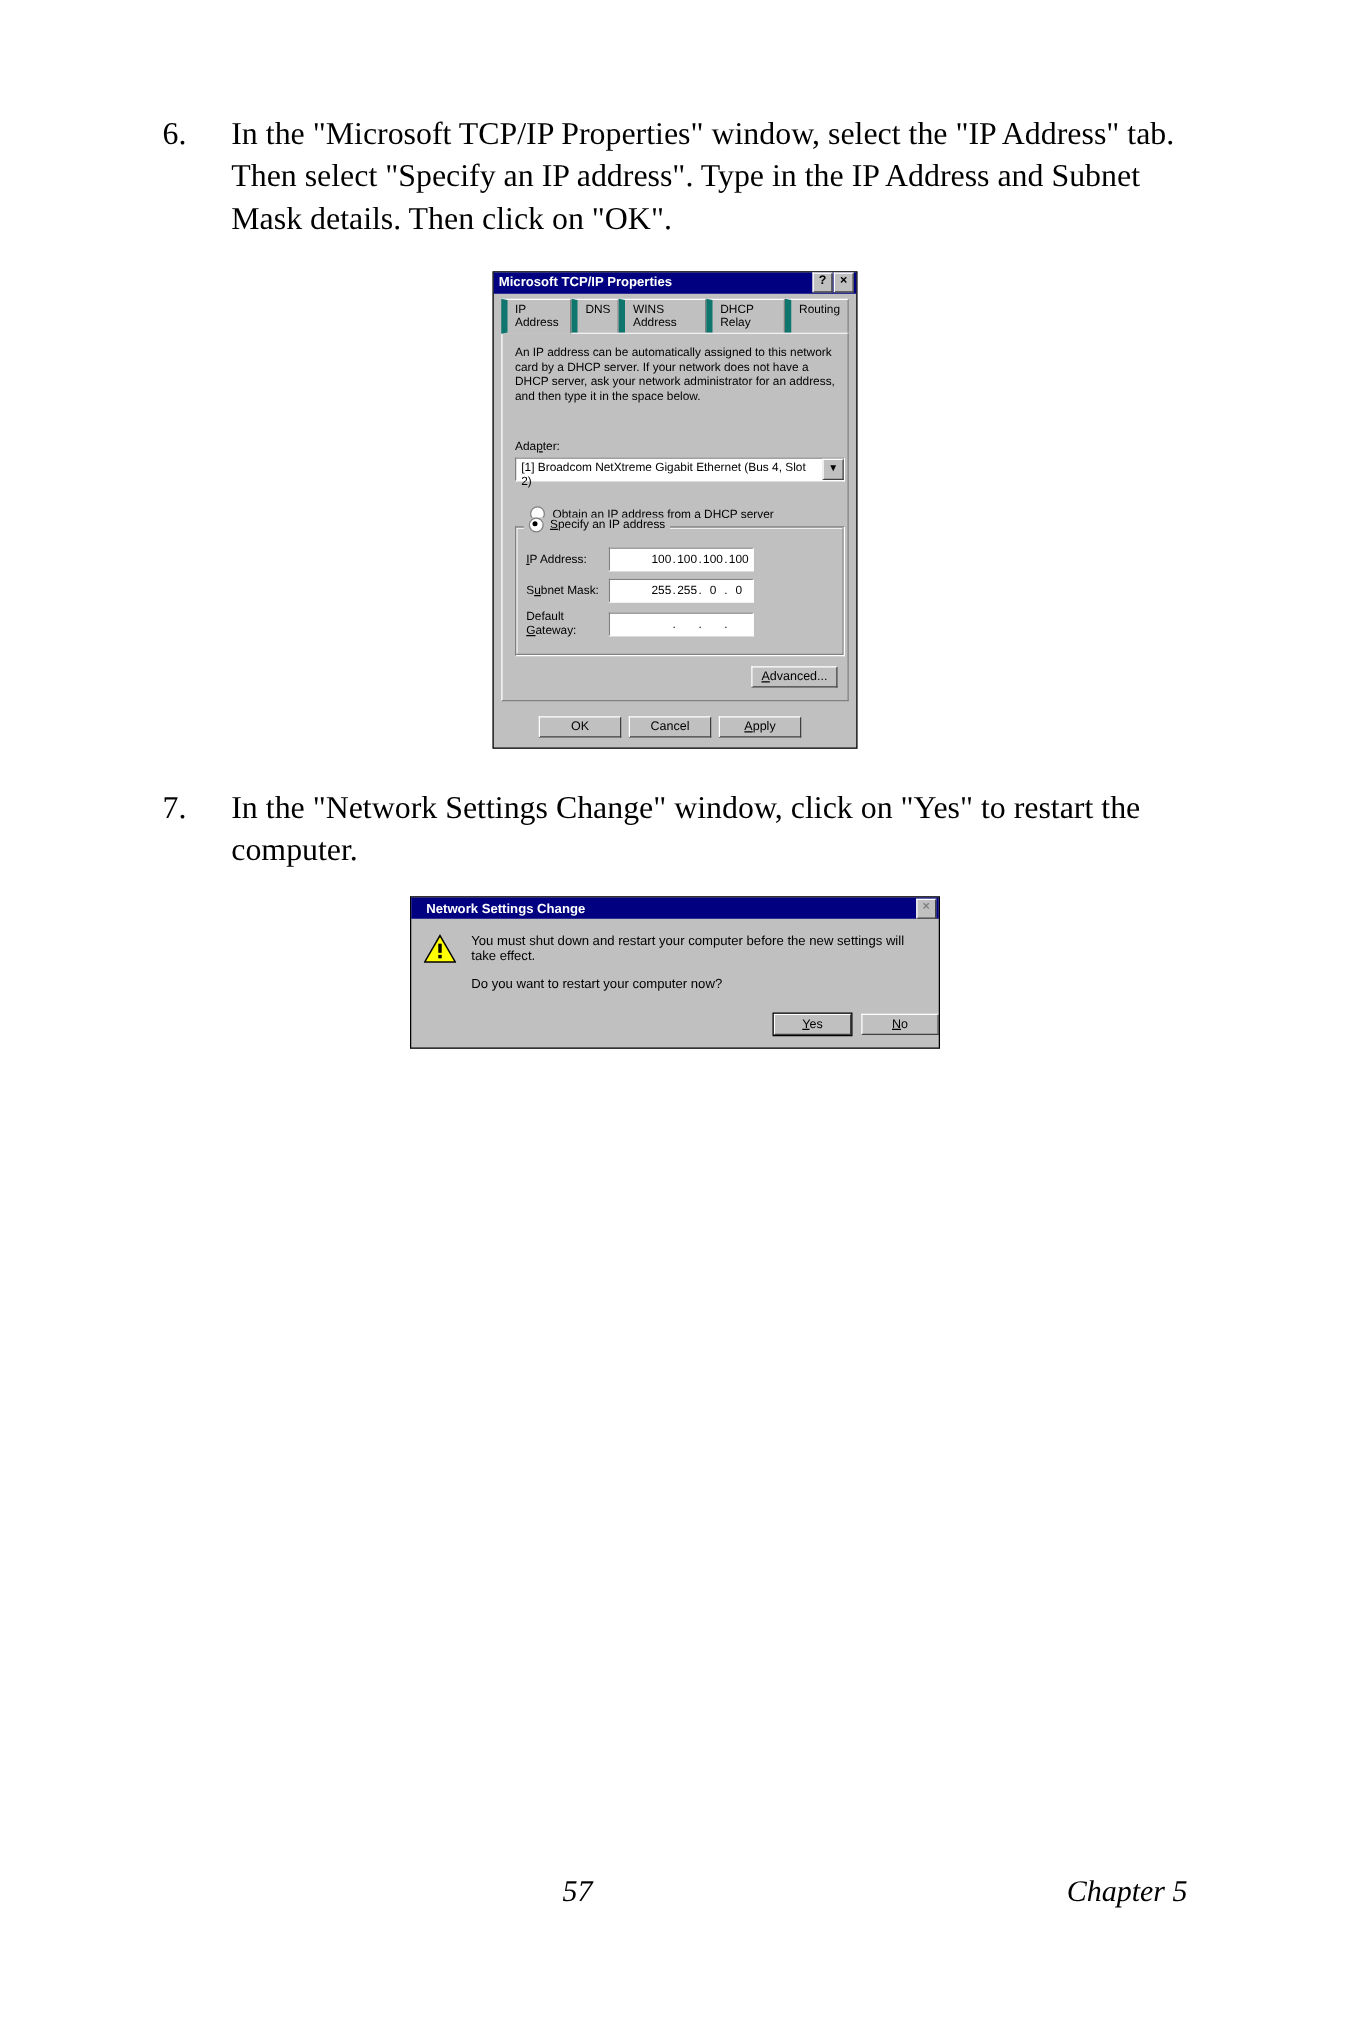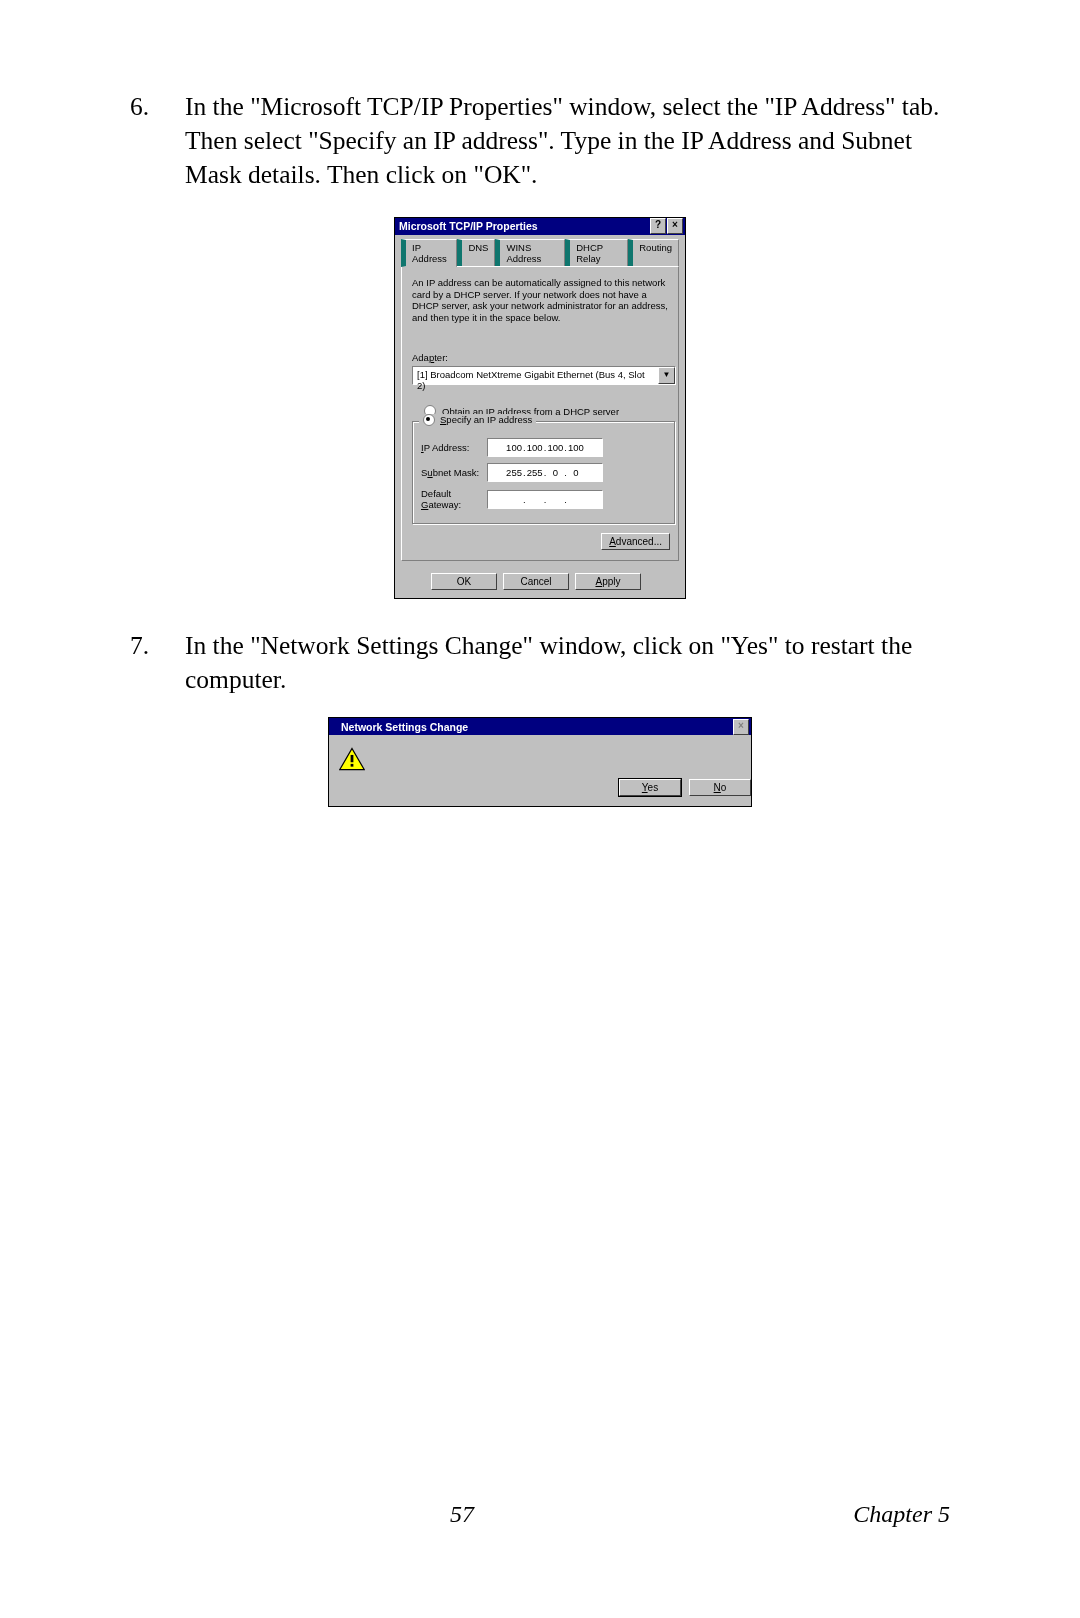--- a/index.html
+++ b/index.html
@@ -177,21 +177,21 @@
     border-left: 1px solid #808080;
     border-right: 1px solid #fff;
     border-bottom: 1px solid #fff;
     background: #fff;
     display: flex;
     align-items: center;
     height: 17px;
     width: 110px;
     padding: 0 2px;
     font-size: 9.5px;
-    justify-content: center;
+    justify-content: flex-end;
   }
   .ip-box span { min-width: 18px; text-align: center; }
   .ip-box .dot { min-width: auto; }
   .btn {
     background: #c0c0c0;
     border-top: 1px solid #fff;
     border-left: 1px solid #fff;
     border-right: 1px solid #404040;
     border-bottom: 1px solid #404040;
     padding: 2px 7px;
@@ -382,20 +382,24 @@
       <span class="tb-btn2">×</span>
     </div>
     <div class="msg-body">
       <div class="warn-icon">
         <svg viewBox="0 0 32 28">
           <polygon points="16,1 31,27 1,27" fill="#ffff00" stroke="#000" stroke-width="1.5"></polygon>
           <rect x="14.3" y="9" width="3.4" height="9" fill="#000"></rect>
           <rect x="14.3" y="20" width="3.4" height="3.4" fill="#000"></rect>
         </svg>
       </div>
+      <div class="msg-text">
+        <p>You must shut down and restart your computer before the new settings will take effect.</p>
+        <p>Do you want to restart your computer now?</p>
+      </div>
     </div>
     <div class="msg-buttons">
       <span class="btn default"><span class="u">Y</span>es</span>
       <span class="btn"><span class="u">N</span>o</span>
     </div>
   </div>
 
 </div>
 
 <div class="footer">

